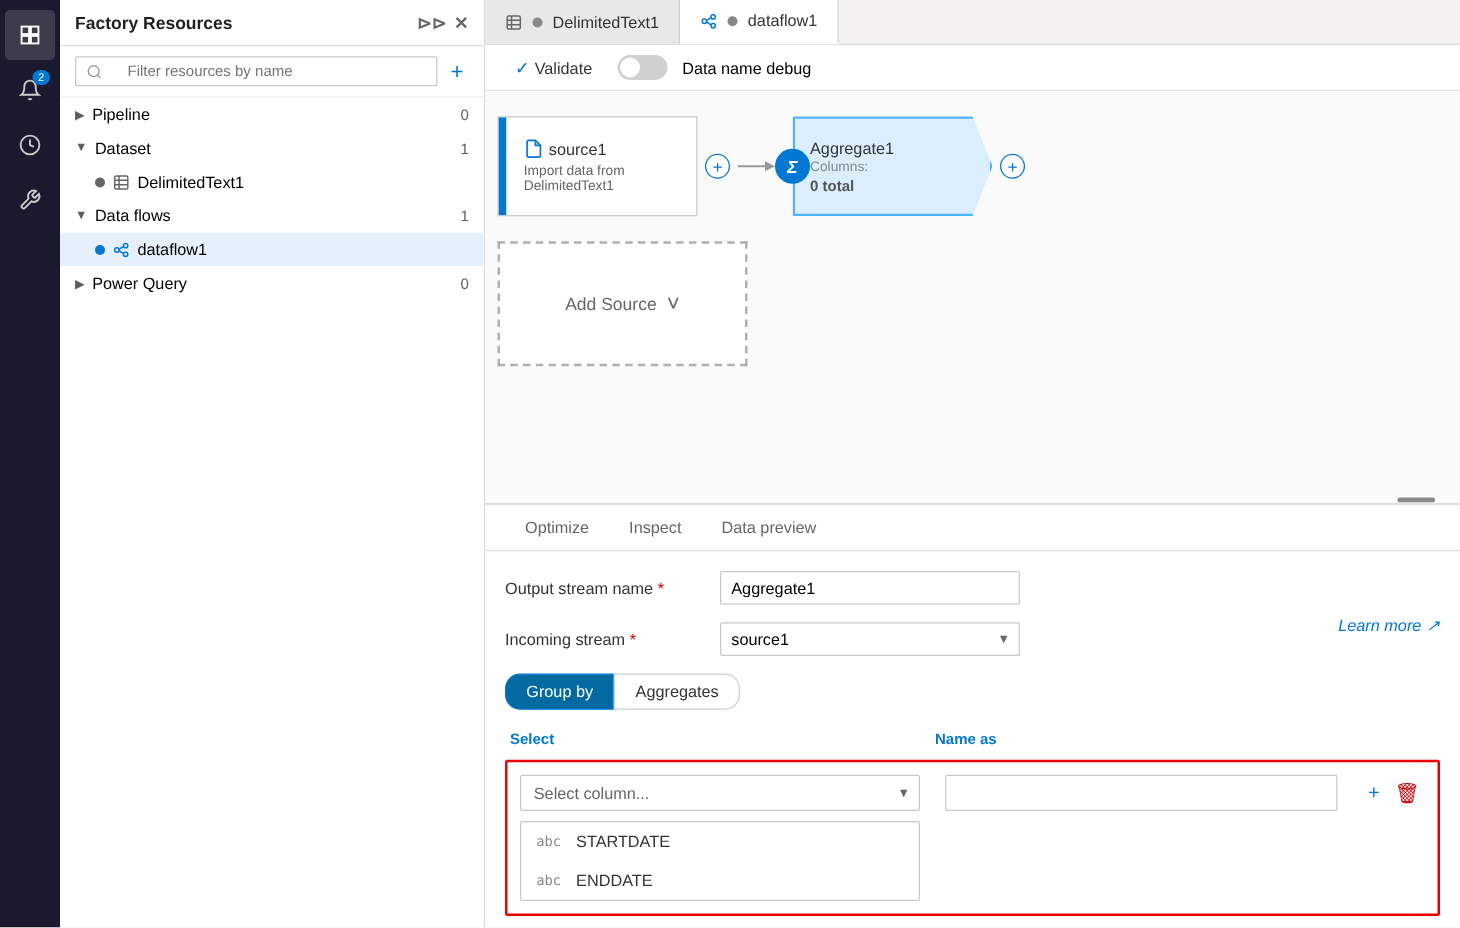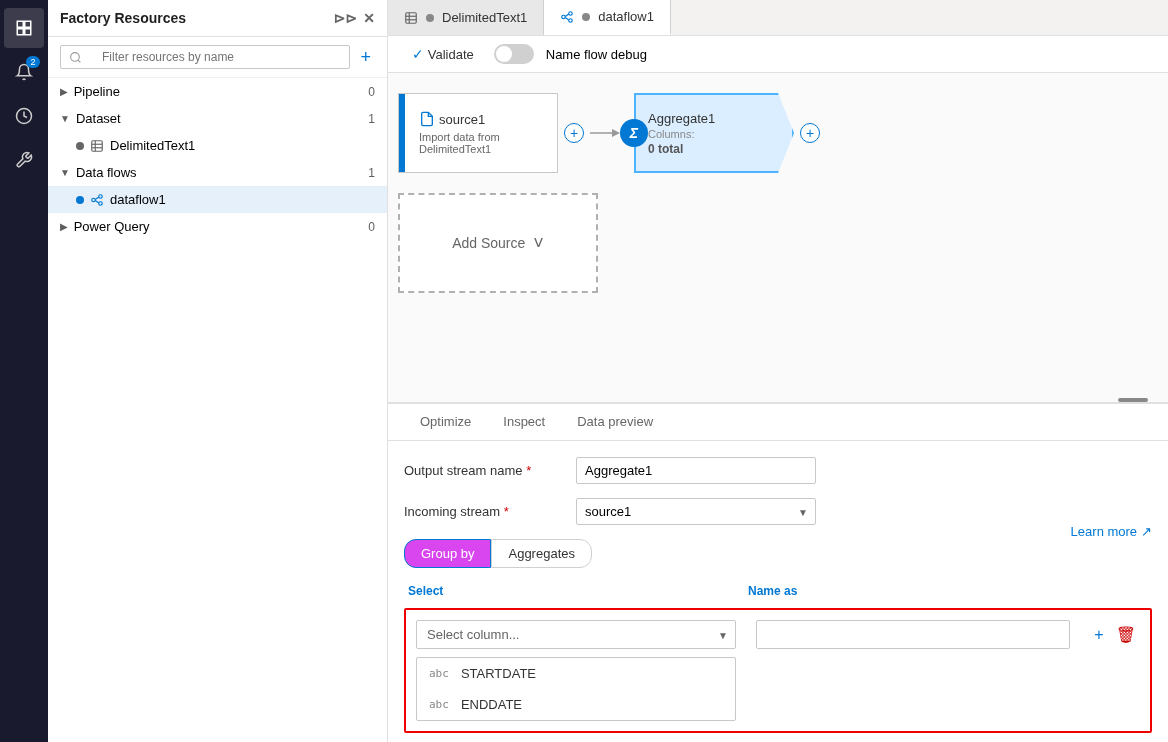--- a/index.html
+++ b/index.html
@@ -408,37 +408,38 @@
       pointer-events: none;
     }
     .learn-more {
       color: #0078d4;
       cursor: pointer;
       font-size: 13px;
       display: flex;
       align-items: center;
       gap: 4px;
       margin-left: auto;
+      font-style: italic;
     }
 
     .group-by-toggles {
       display: flex;
       gap: 0;
       margin-bottom: 16px;
     }
     .toggle-btn {
       padding: 6px 16px;
       border: 1px solid #d0d0d0;
       cursor: pointer;
       font-size: 13px;
       background: white;
       color: #333;
     }
     .toggle-btn.active {
-      background: #d946ef;
+      background: #0369a1;
       color: white;
       border-color: #0078d4;
     }
     .toggle-btn:first-child { border-radius: 12px 0 0 12px; }
     .toggle-btn:last-child { border-radius: 0 12px 12px 0; }
 
     .columns-row {
       display: flex;
       gap: 20px;
       margin-bottom: 10px;
@@ -678,21 +679,21 @@
   </div>
 
   <div class="toolbar">
     <button class="toolbar-btn">
       <span class="validate-check">✓</span>
       <span>Validate</span>
     </button>
     <div class="toggle-switch">
       <div class="toggle-knob"></div>
     </div>
-    <span>Name flow debug</span>
+    <span>Data name debug</span>
   </div>
 
   <div class="canvas-area">
     <div class="flow-container">
 
       <div class="source-node">
         <div class="source-node-left-bar"></div>
         <div class="source-node-content">
           <div class="source-node-title">
             <svg width="16" height="16" viewBox="0 0 24 24" fill="none" stroke="#0078d4" stroke-width="2">
@@ -742,21 +743,21 @@
 
   <div class="bottom-panel">
     <div class="settings-tabs">
       <div class="settings-tab">Optimize</div>
       <div class="settings-tab">Inspect</div>
       <div class="settings-tab">Data preview</div>
     </div>
 
     <div class="settings-body">
 
-      <div style="display:flex;align-items:flex-end;">
+      <div style="display:flex;align-items:center;">
         <div style="flex:1;">
 
           <div class="form-row">
             <span class="form-label">
               <span>Output stream name</span>
               <span class="required"> *</span>
             </span>
             <input class="form-input" type="text" value="Aggregate1" style="">
           </div>
 

